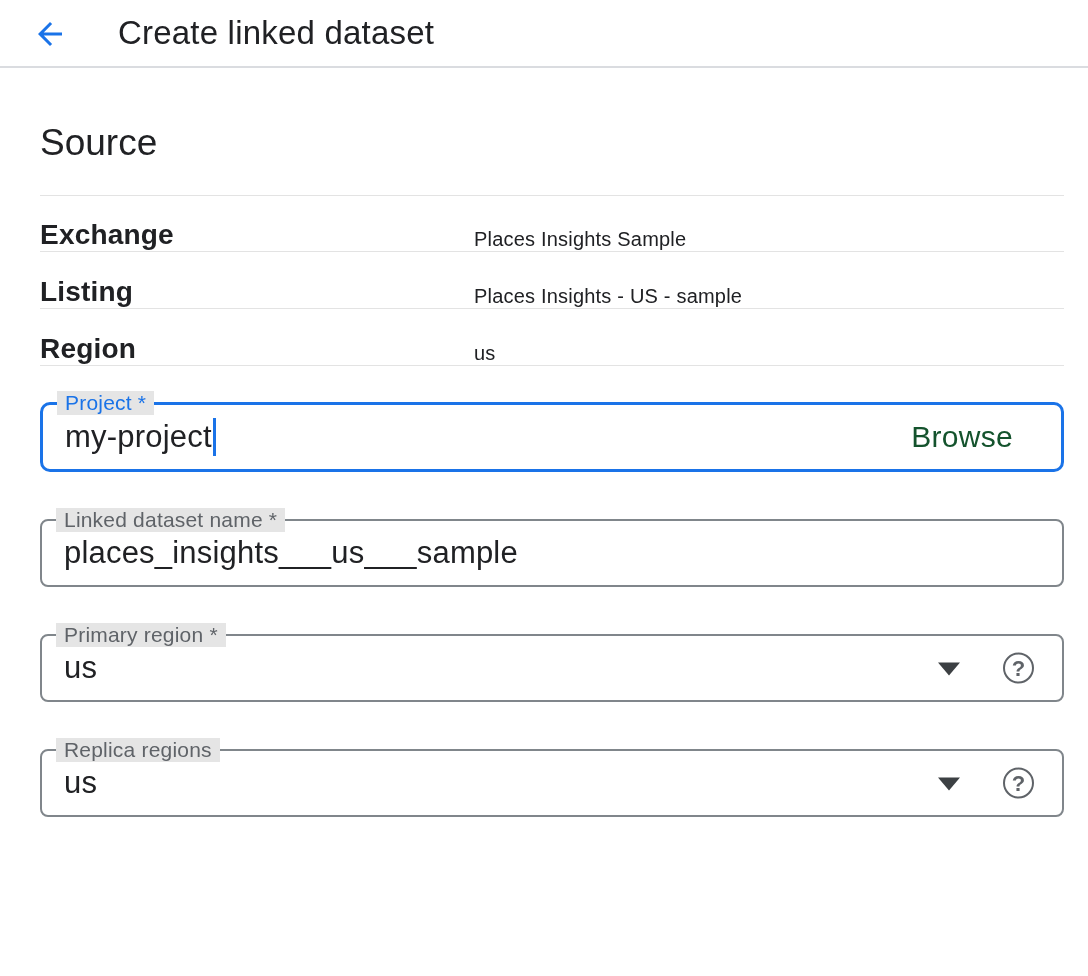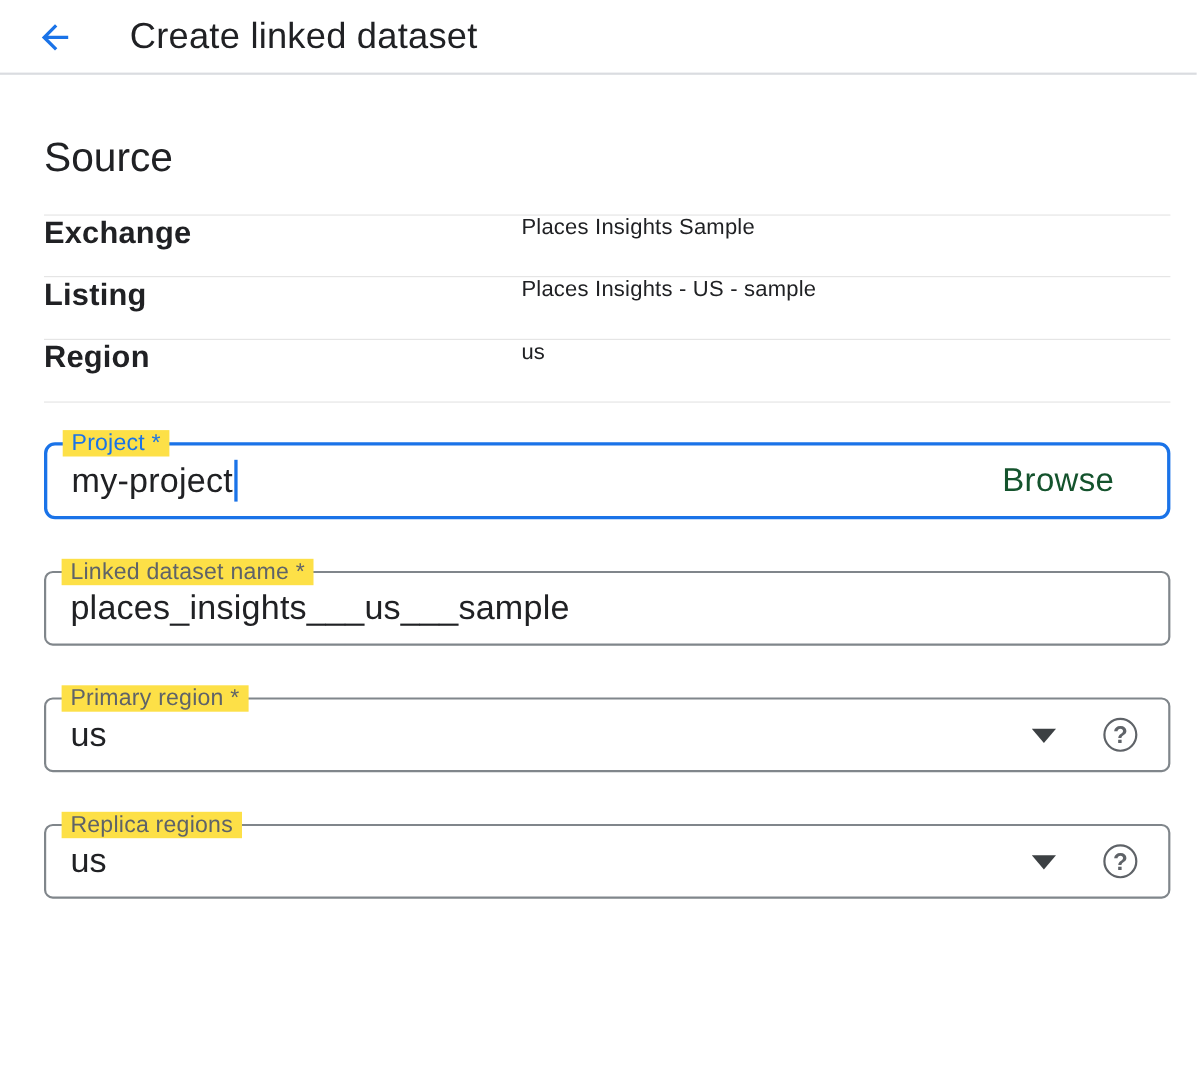--- a/index.html
+++ b/index.html
@@ -45,21 +45,21 @@
     line-height: 46px;
     letter-spacing: 0;
   }
   .section-heading.source { margin-top: 52px; margin-bottom: 29px; }
   .section-heading.destination { margin-top: 71px; margin-bottom: 0; }
 
   
   .kv-table { width: 100%; }
   .kv-row {
     display: flex;
-    align-items: flex-start;
+    align-items: flex-end;
     height: 57px;
     border-bottom: 1px solid #e3e3e3;
   }
   .kv-row:first-child { border-top: 1px solid #e3e3e3; }
   .kv-label {
     width: 434px;
     font-size: 28px;
     font-weight: 600;
     color: #202124;
     letter-spacing: 0.2px;
@@ -87,21 +87,21 @@
     height: 70px;
     border: 3px solid #1a73e8;
     border-radius: 10px;
     margin-top: 36px;
   }
   .field.gap { margin-top: 47px; }
   .field-label {
     position: absolute;
     top: -13px;
     left: 14px;
-    background: #fde047;
+    background: #e5e5e5;
     padding: 0 8px;
     font-size: 21px;
     color: #5f6368;
     letter-spacing: 0.2px;
     white-space: nowrap;
     text-align: center;
   }
   .field.focused .field-label { color: #1a73e8; top: -14px; }
   .field-value {
     font-size: 31px;

